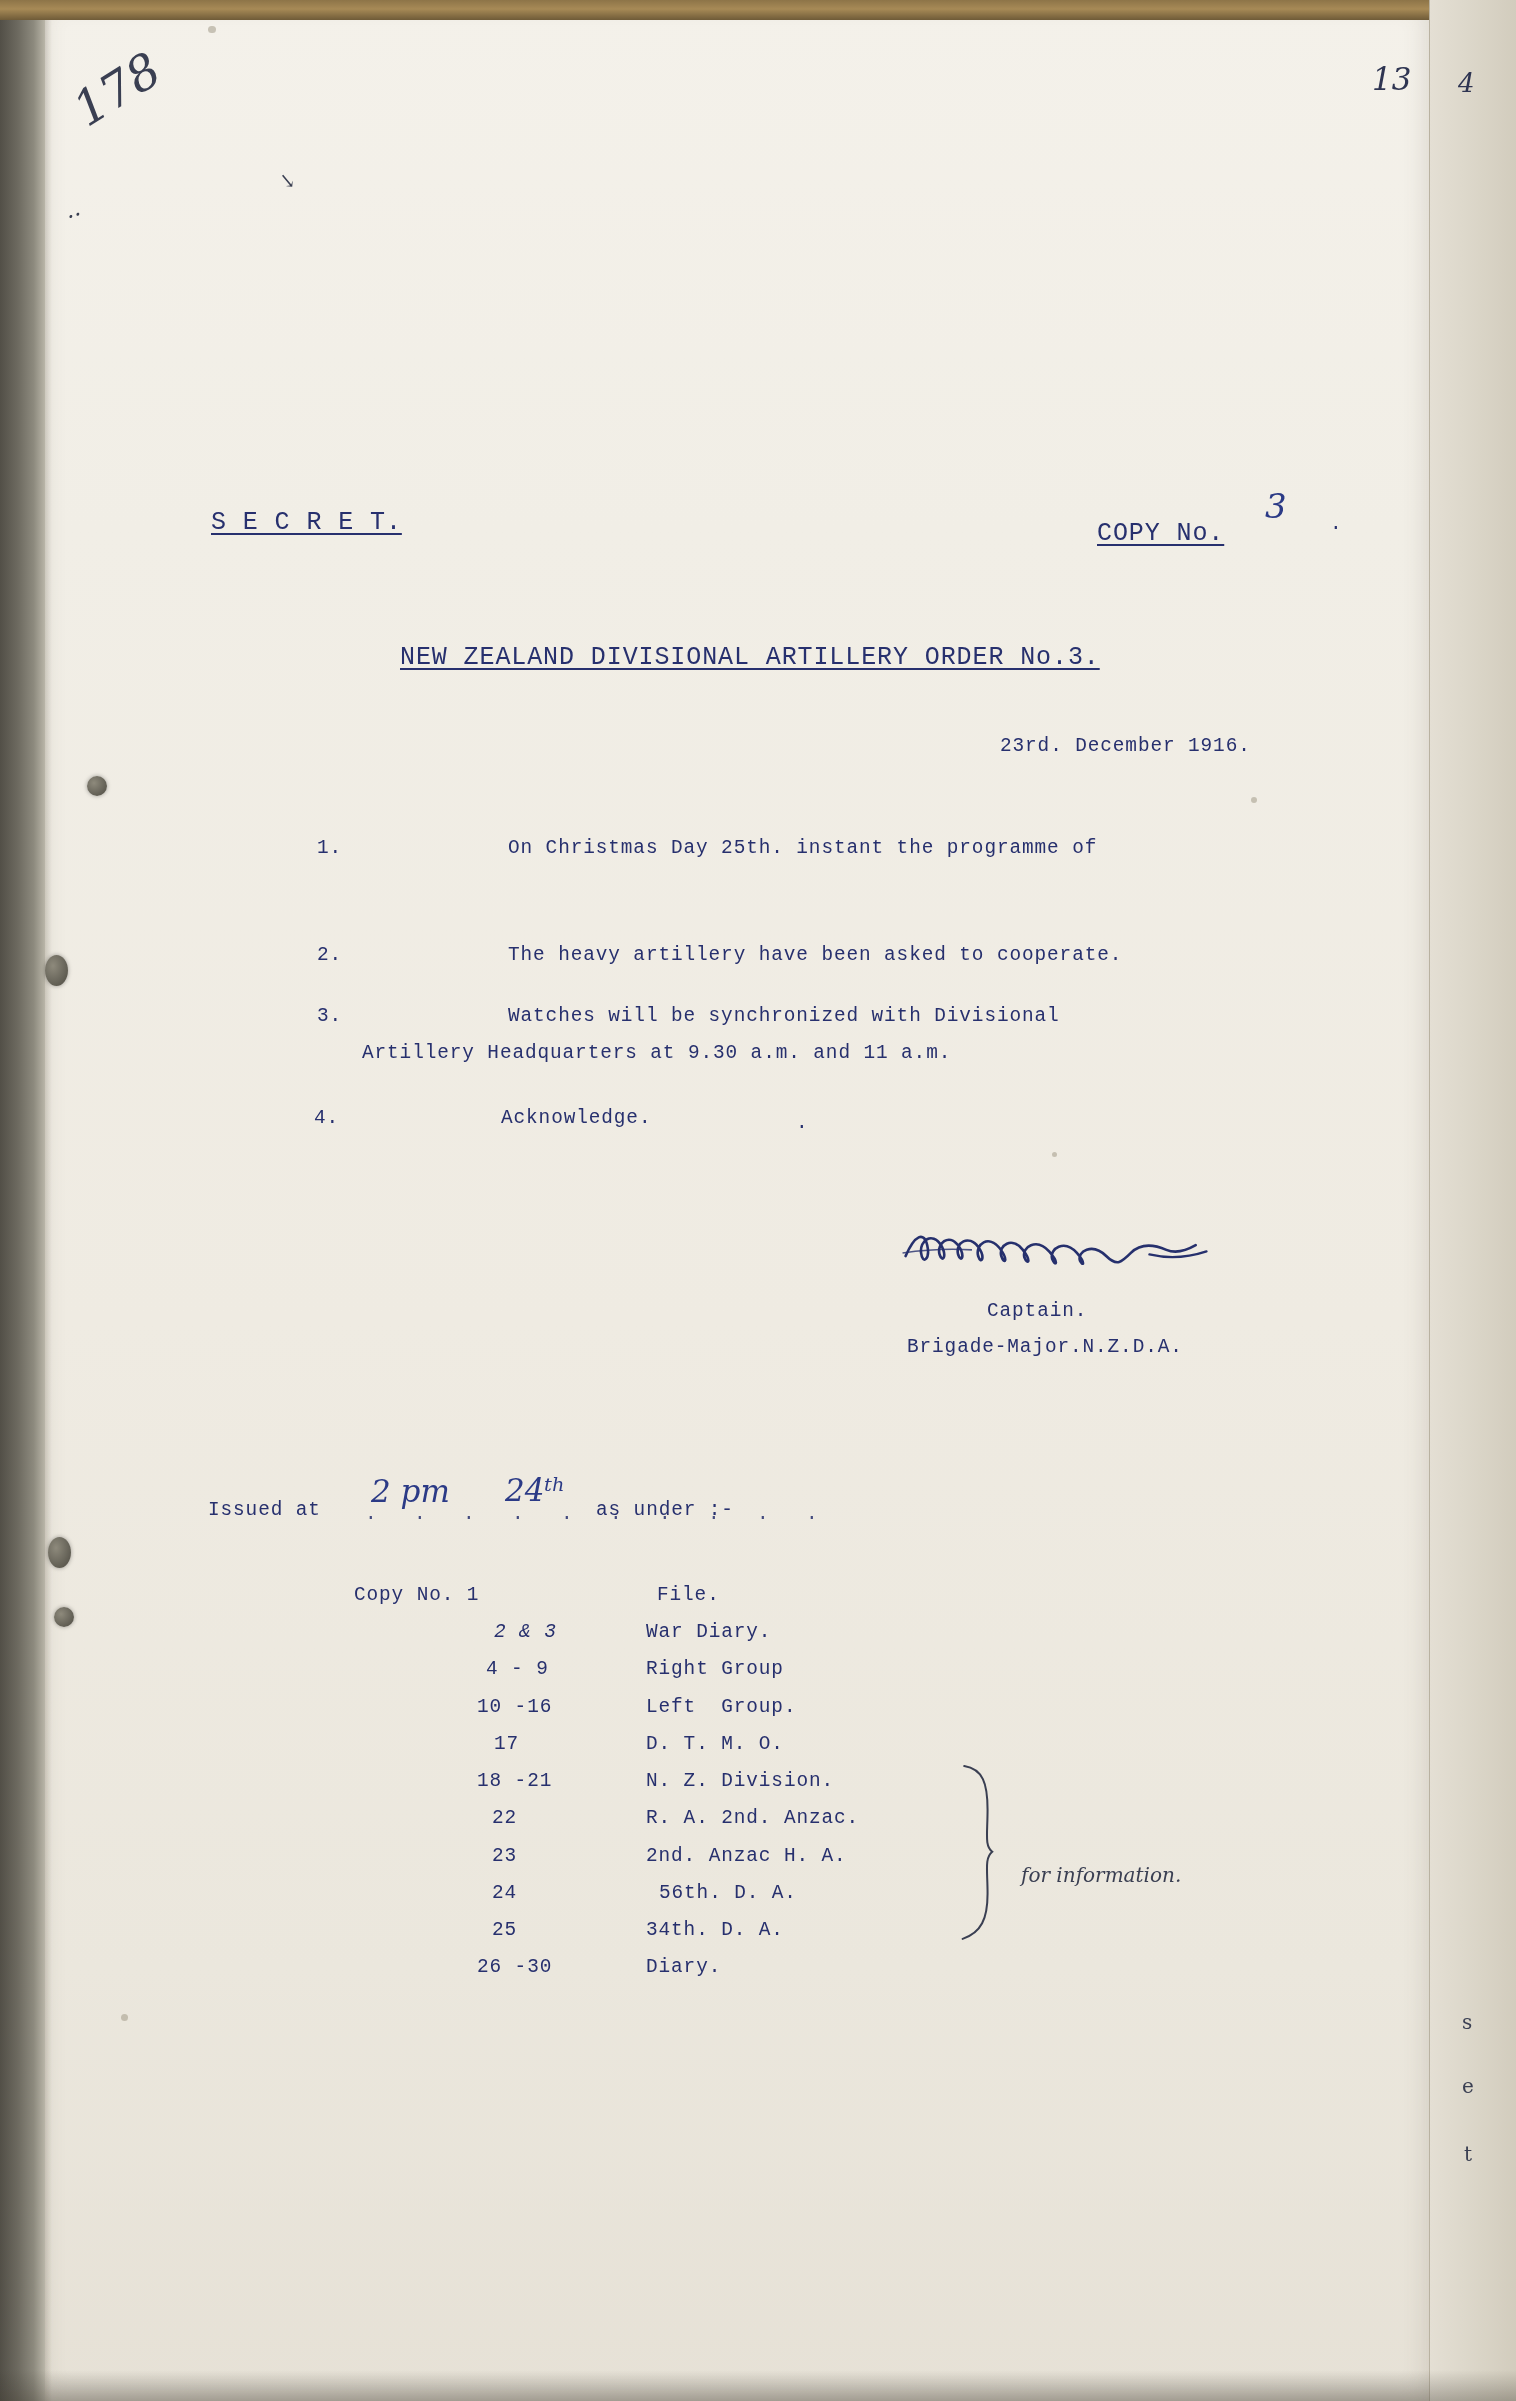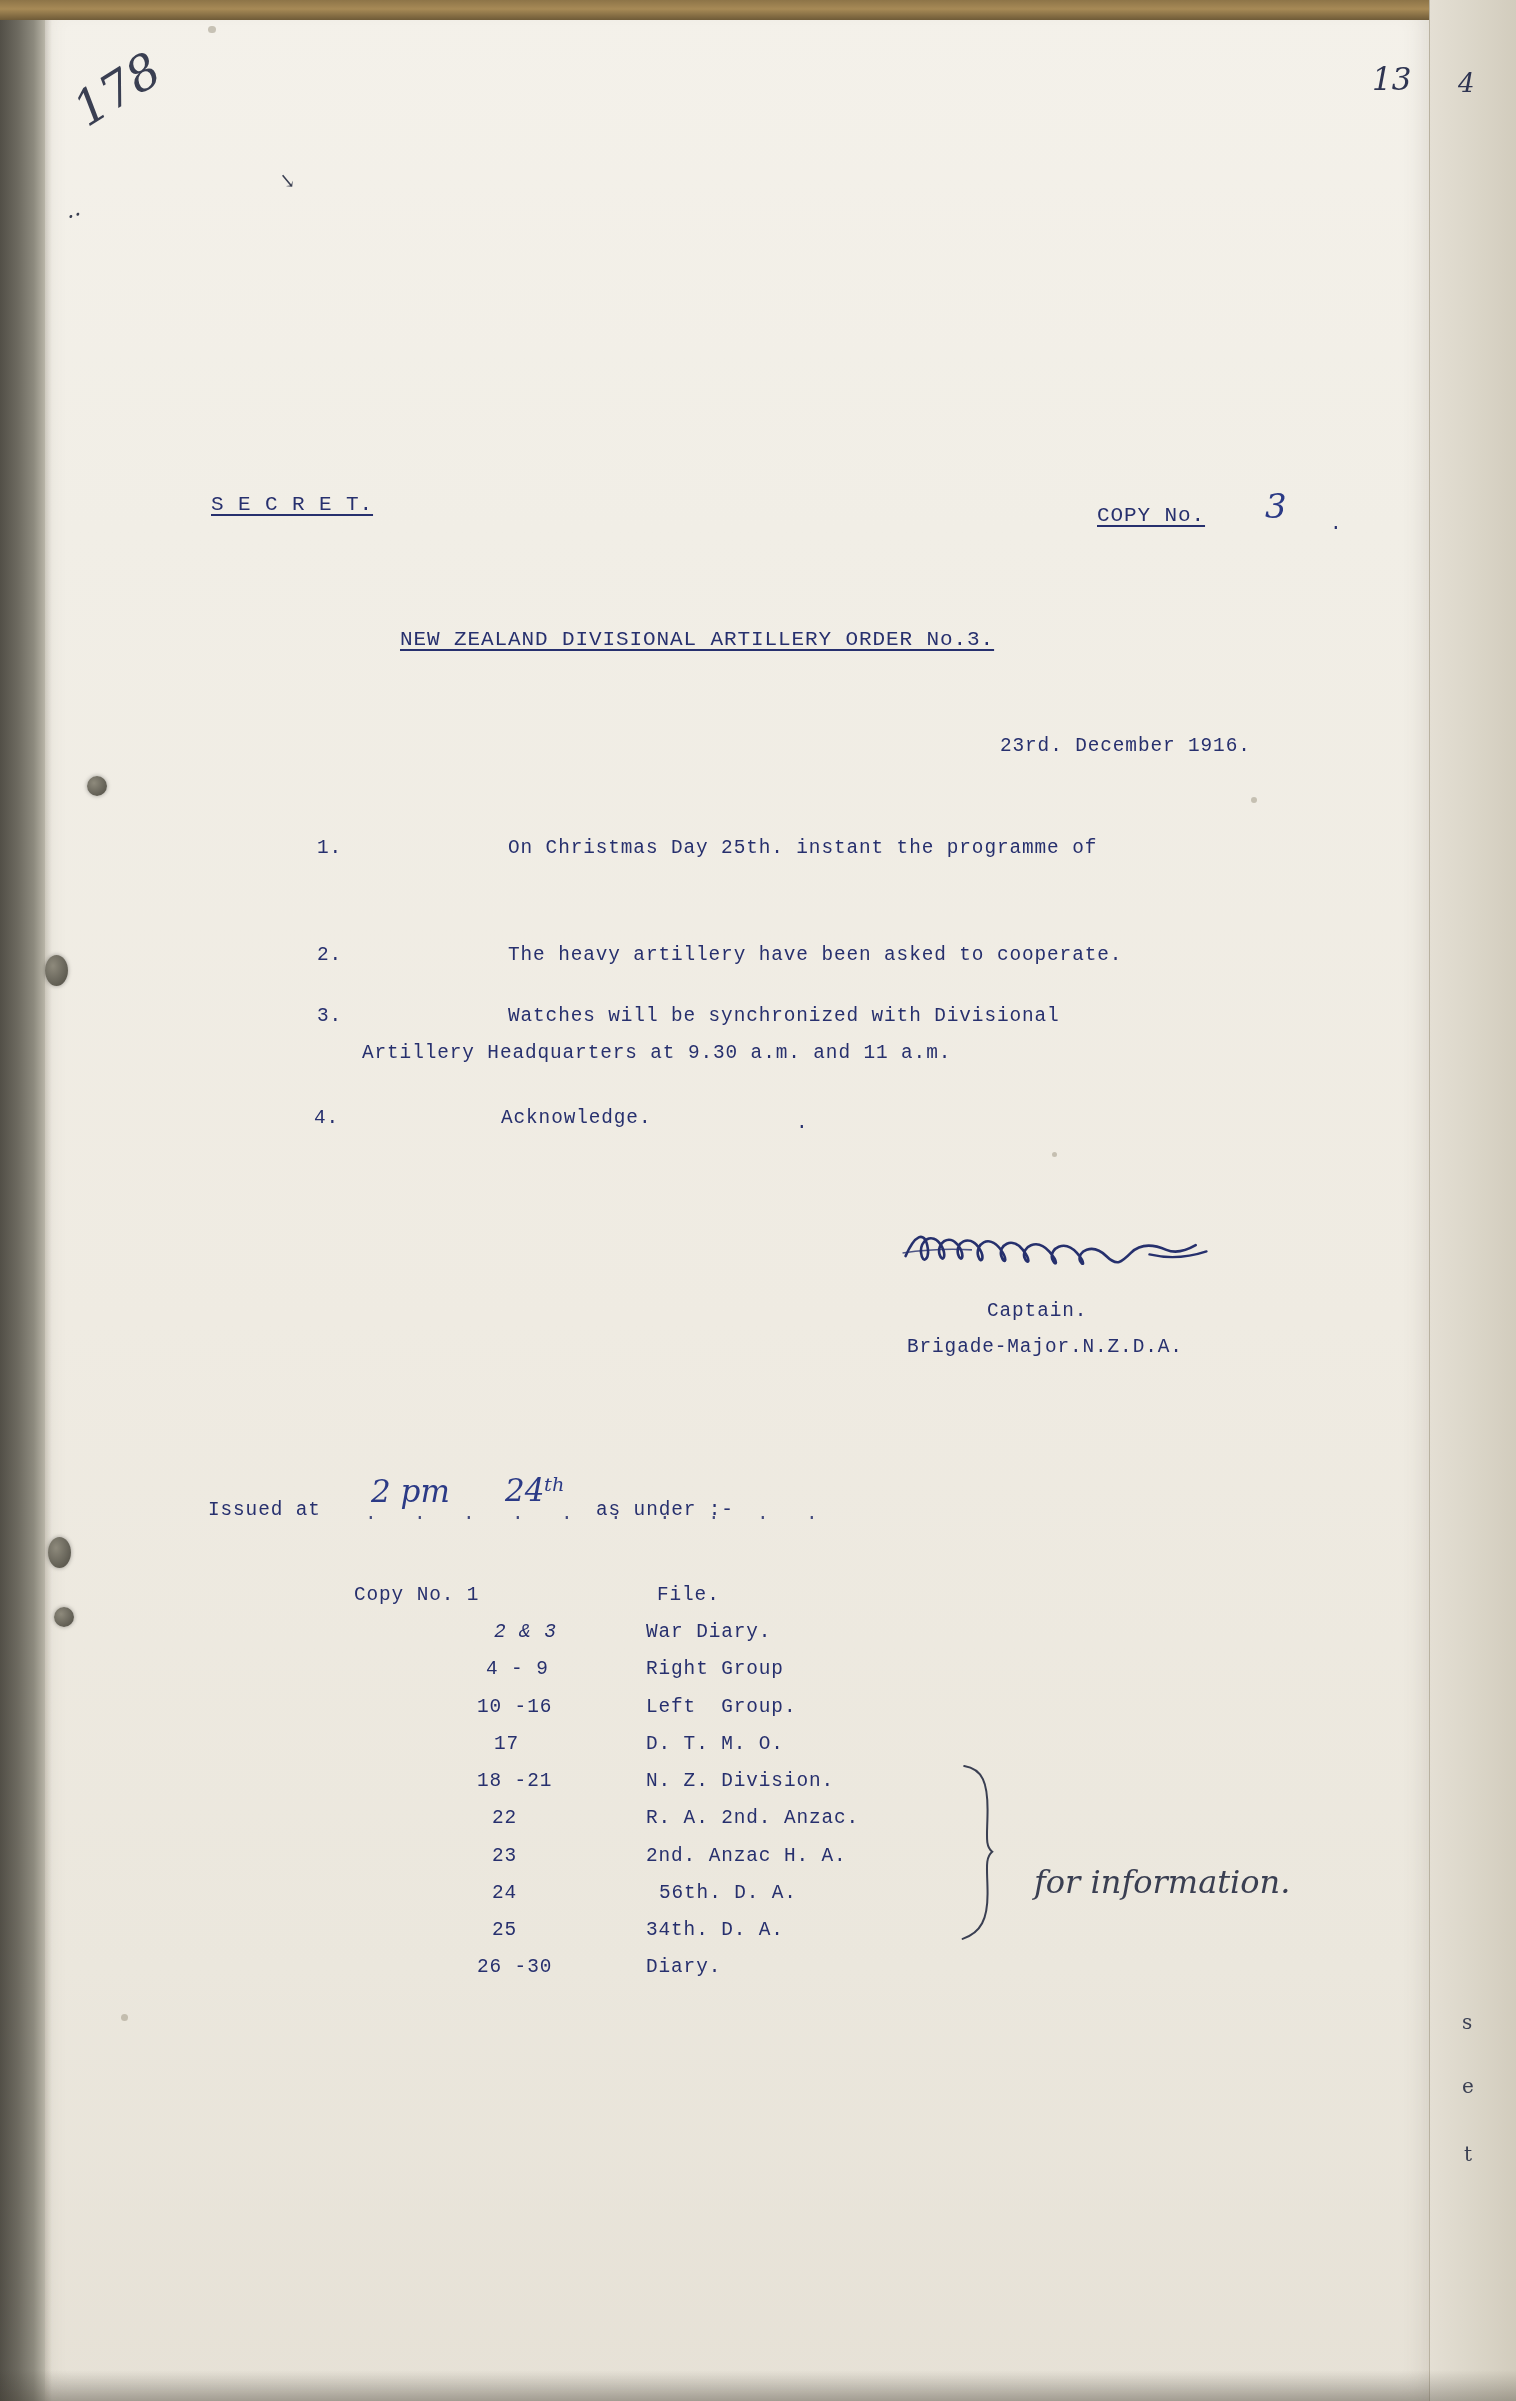--- a/index.html
+++ b/index.html
@@ -77,21 +77,21 @@
   
   .t {
     position: absolute;
     color: #27306e;
     font-size: 19.4px;
     letter-spacing: 0.9px;
     white-space: pre;
     line-height: 1.05;
   }
   .ul { text-decoration: underline; text-underline-offset: 3.9px; }
-  .big { font-size: 21px; }
+  .big { font-size: 25px; margin-top: 16px; }
 
   
   .hand {
     position: absolute;
     color: #2b3a86;
     font-family: "DejaVu Serif", serif;
     font-style: italic;
     white-space: pre;
   }
   .pencil {
@@ -244,16 +244,16 @@
 
     <div class="t" style="left:477px; top:1957px;">26 -30</div>
     <div class="t" style="left:646px; top:1957px;">Diary.</div>
   </div>
 
   <svg class="brace" viewBox="0 0 46 230">
     <path d="M4 4 C28 8, 34 26, 34 60 C34 92, 30 106, 40 114 C30 122, 34 138, 34 168
              C34 200, 26 218, 2 226" fill="none" stroke="#3a3f52" stroke-width="2.6" stroke-linecap="round"></path>
   </svg>
 
-  <div class="pencil" style="left:1021px; top:1863px; font-size:32px;margin-left:13px;">for information.</div>
+  <div class="pencil" style="left:1021px; top:1863px; font-size:20px;">for information.</div>
 
 </div>
 
 
 </body></html>

